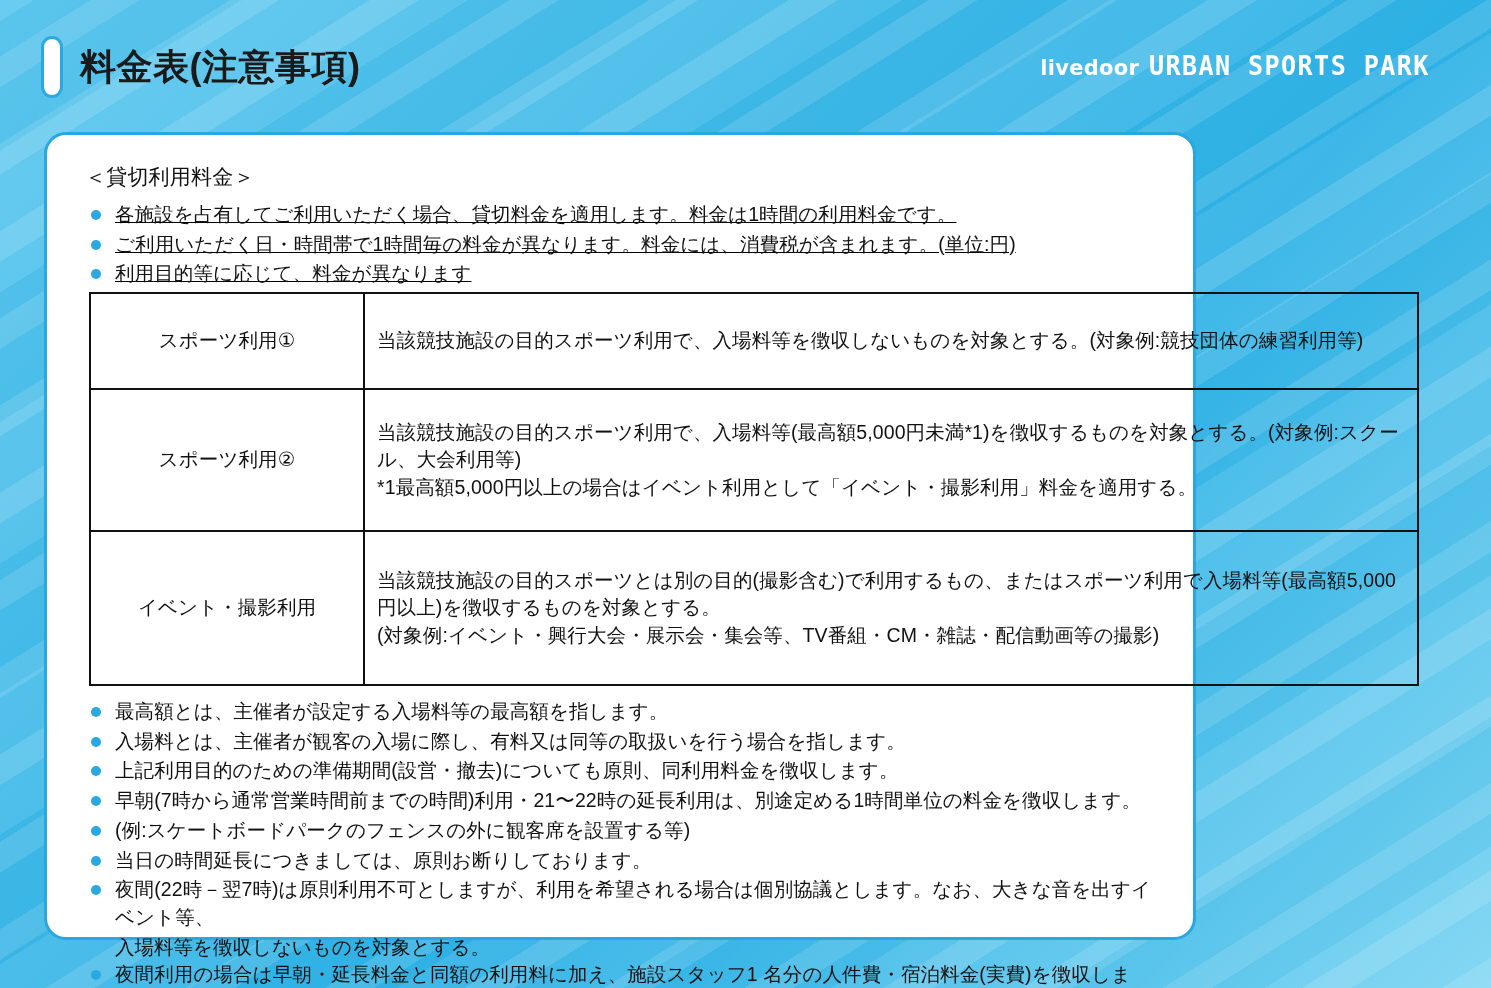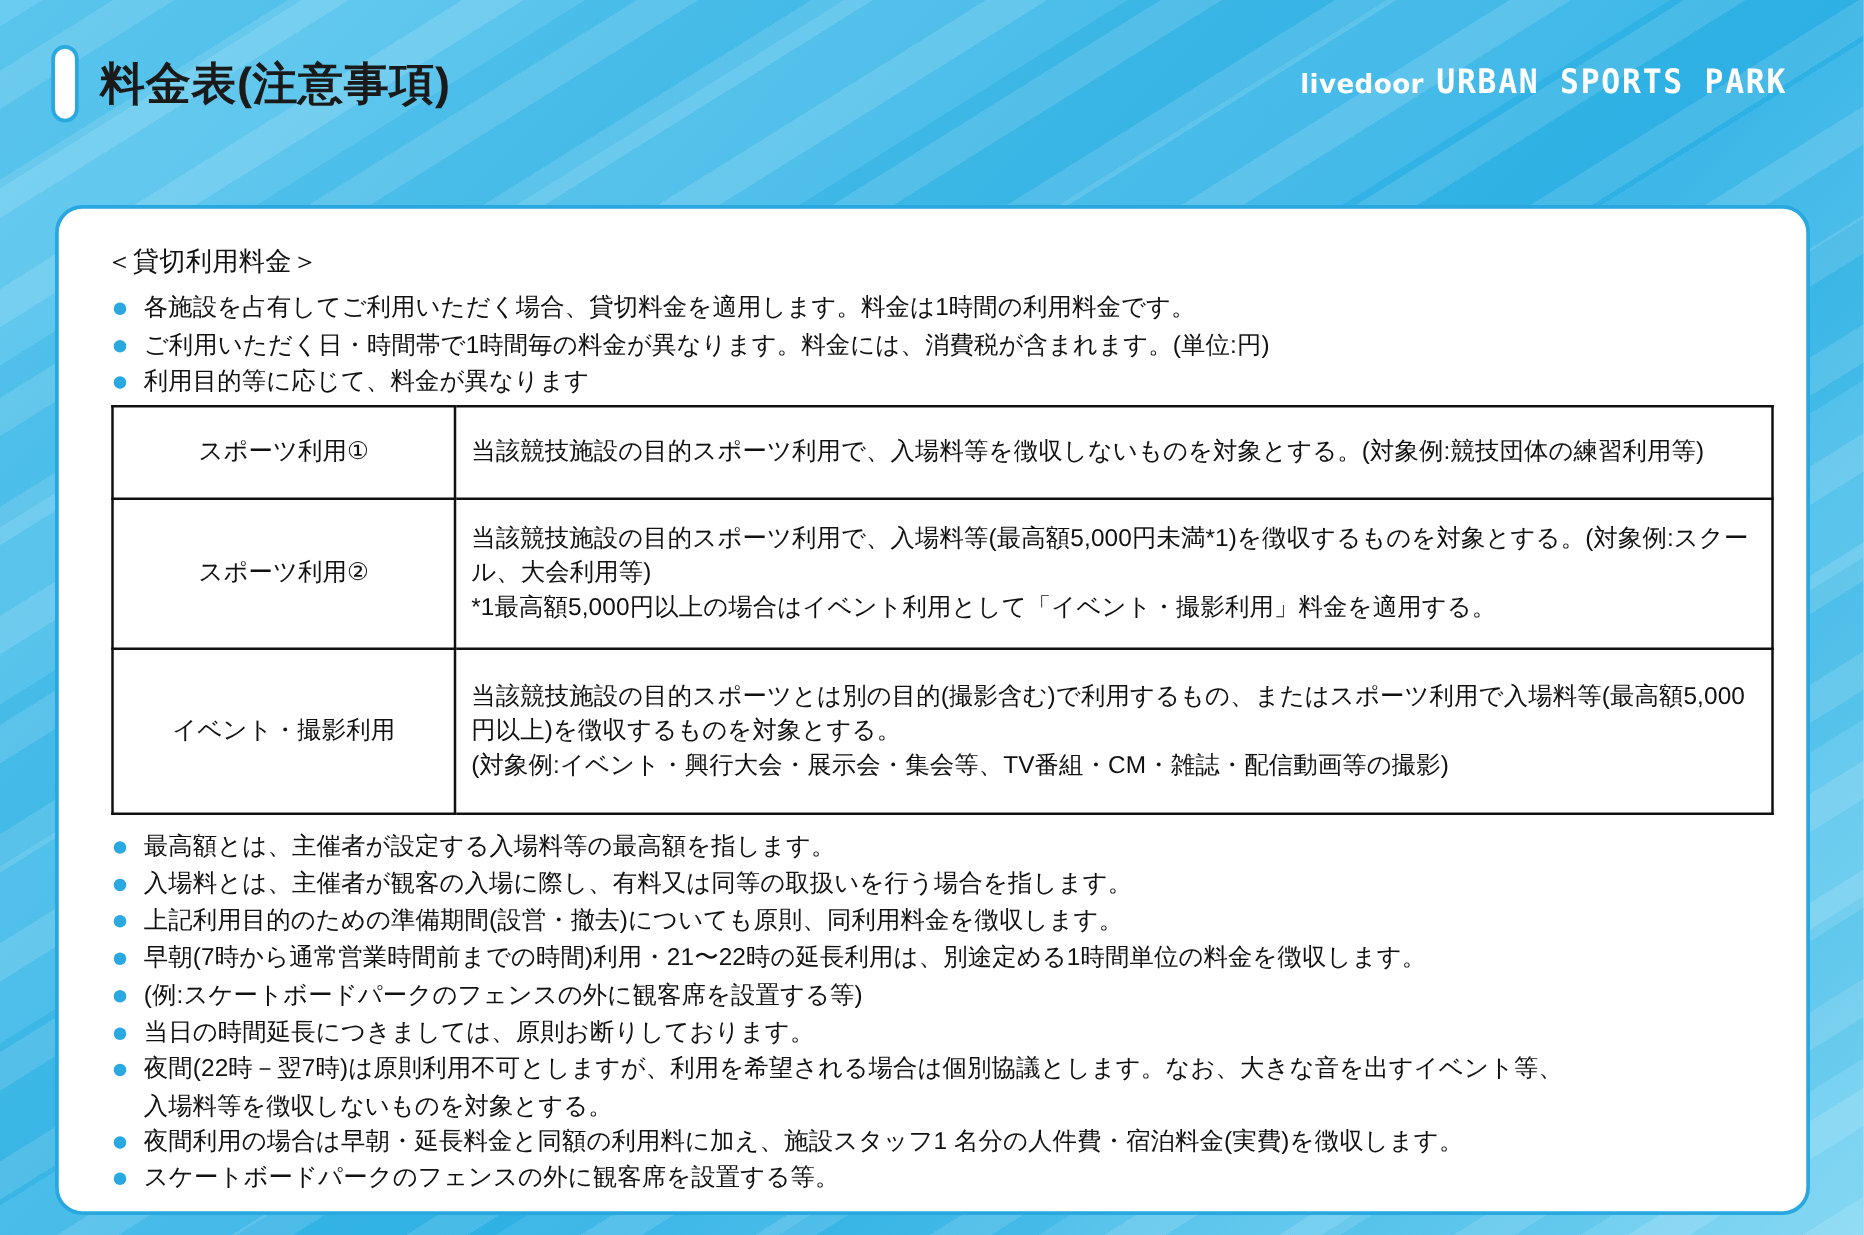--- a/index.html
+++ b/index.html
@@ -104,28 +104,27 @@
     letter-spacing: 1.5px;
     transform: scaleX(0.93);
     transform-origin: left bottom;
   }
 
   
   .card {
     position: absolute;
     left: 44px;
     top: 132px;
-    width: 1404px;
+    width: 1152px;
     height: 808px;
     background: #ffffff;
     border: 3px solid #29a7df;
     border-radius: 22px;
     box-sizing: border-box;
     z-index: 4;
-    margin-top: 32px;
   }
 
   .card-inner {
     position: absolute;
     left: 38px;
     top: 28px;
     right: 24px;
   }
 
   .section-heading {
@@ -155,32 +154,32 @@
     content: "";
     position: absolute;
     left: 6px;
     top: 9px;
     width: 10px;
     height: 10px;
     border-radius: 50%;
     background: #2aa8e0;
   }
 
-  .top-list { margin-bottom: 14px; }
+  .top-list { margin-bottom: 14px; text-decoration: underline; }
 
   
   table.fee-table {
     border-collapse: collapse;
     width: 1330px;
     margin: 4px 0 12px 4px;
     table-layout: fixed;
   }
   table.fee-table td {
     border: 2px solid #111;
-    padding: 10px 12px;
+    padding: 21px 12px;
     font-size: 19.5px;
     line-height: 1.4;
     color: #111;
     vertical-align: middle;
     letter-spacing: 0.1px;
   }
   td.cat {
     width: 248px;
     text-align: center;
     white-space: nowrap;

